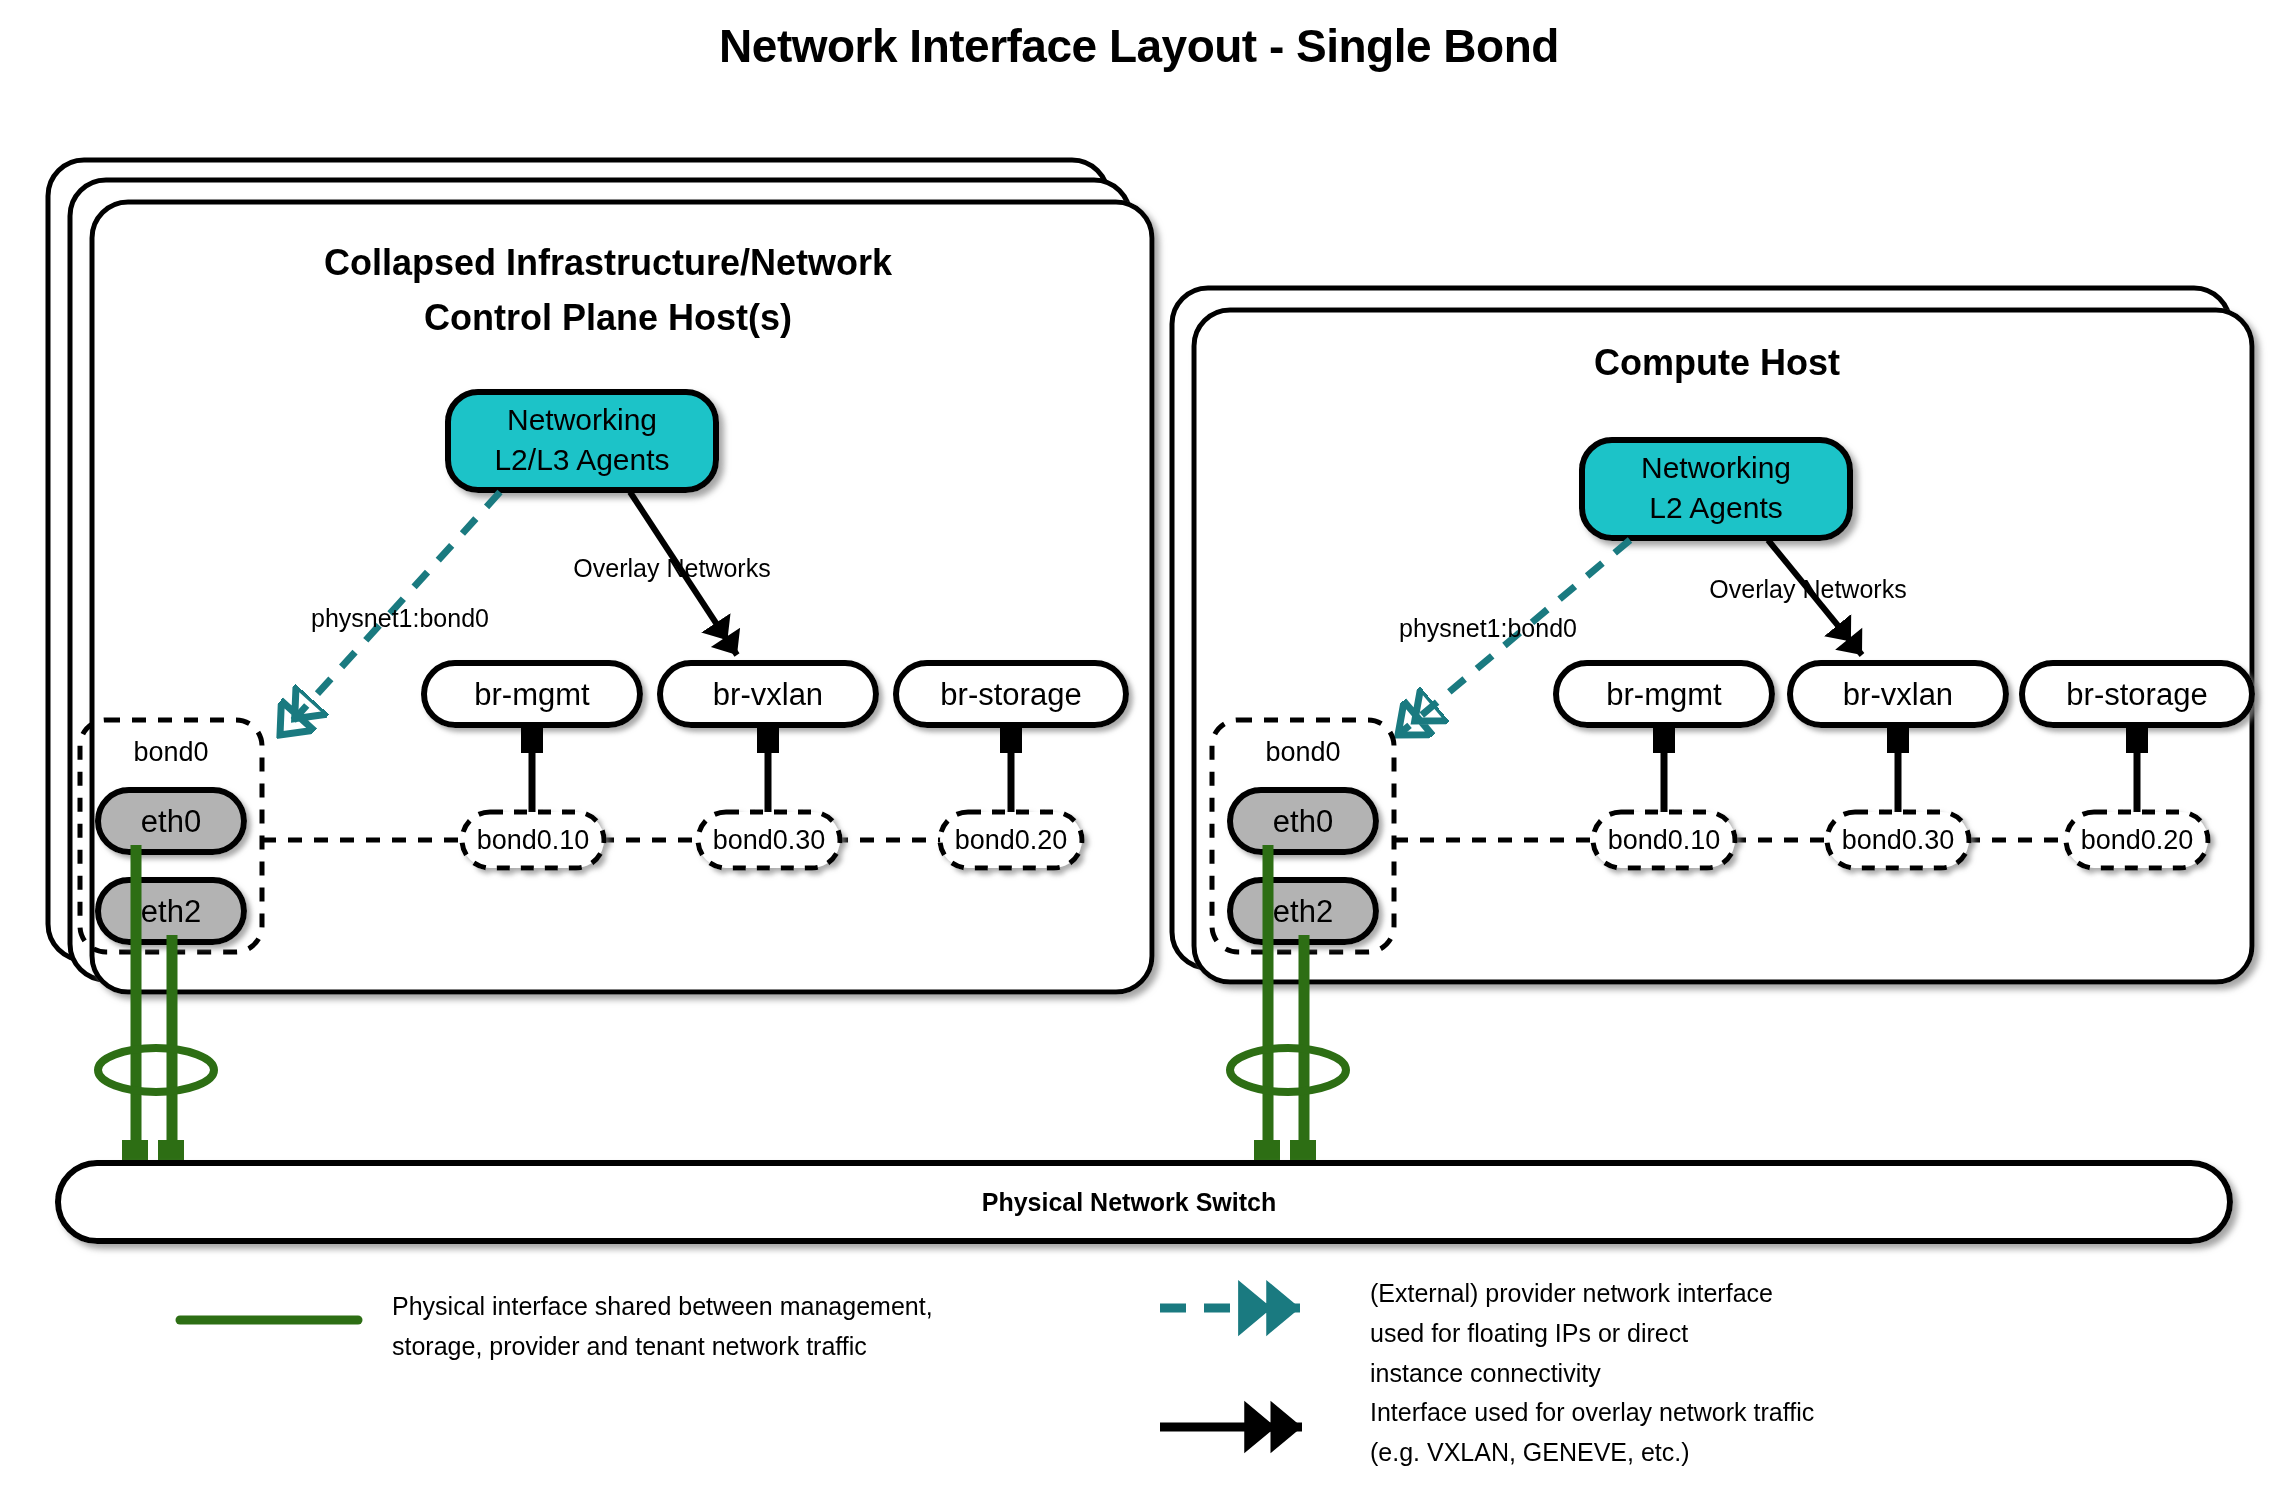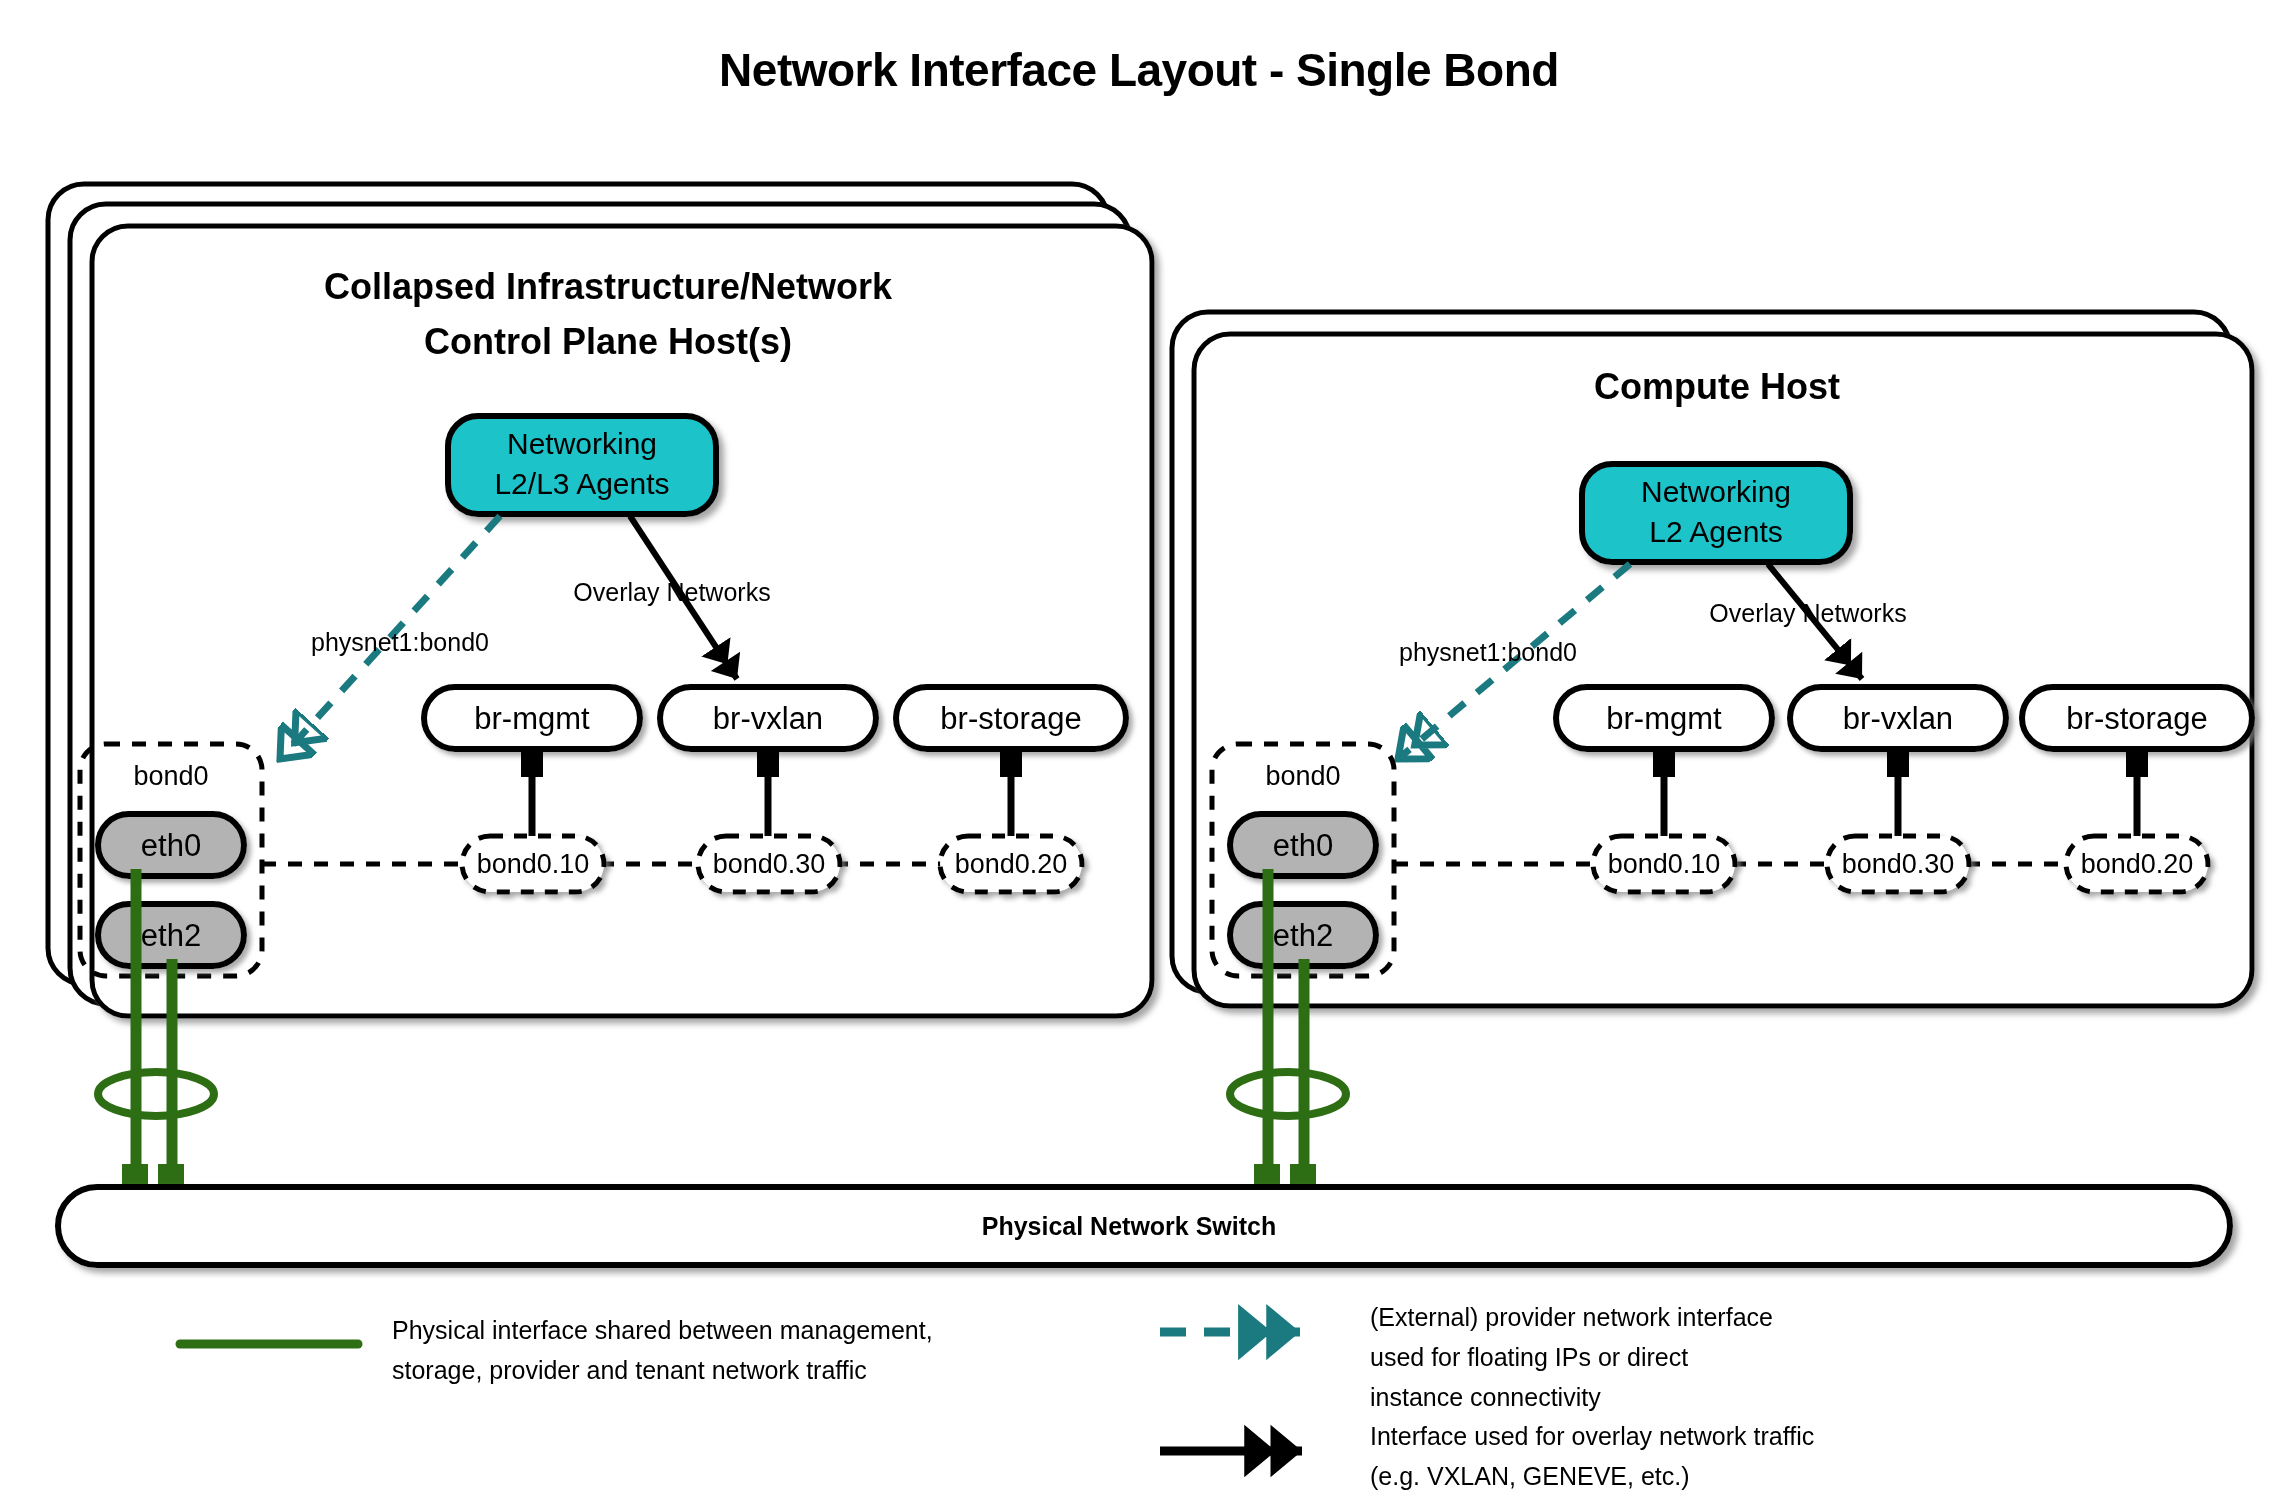--- a/index.html
+++ b/index.html
@@ -1,18 +1,18 @@
 <!DOCTYPE html>
 <html><head>
 <meta charset="utf-8">
 <style>
   html,body{margin:0;padding:0;background:#ffffff;}
   body{width:2278px;height:1492px;overflow:hidden;
        font-family:"Liberation Sans","DejaVu Sans",sans-serif;}
-  #stage{position:relative;width:2278px;height:1116px;margin-top:24px;}
+  #stage{position:relative;width:2278px;height:1116px;}
   svg#diagram{position:absolute;top:0;left:0;width:2278px;height:1492px;}
   .t-title{font-family:"Liberation Sans","DejaVu Sans",sans-serif;
            font-weight:bold;font-size:46px;fill:#000;
            text-anchor:middle;letter-spacing:-0.5px;}
   .t-host{font-family:"Liberation Sans","DejaVu Sans",sans-serif;
           font-weight:bold;font-size:36px;fill:#000;text-anchor:middle;}
   .t-agent{font-family:"Liberation Sans","DejaVu Sans",sans-serif;
            font-size:30px;fill:#000;text-anchor:middle;}
   .t-node{font-family:"Liberation Sans","DejaVu Sans",sans-serif;
           font-size:31px;fill:#000;text-anchor:middle;}

